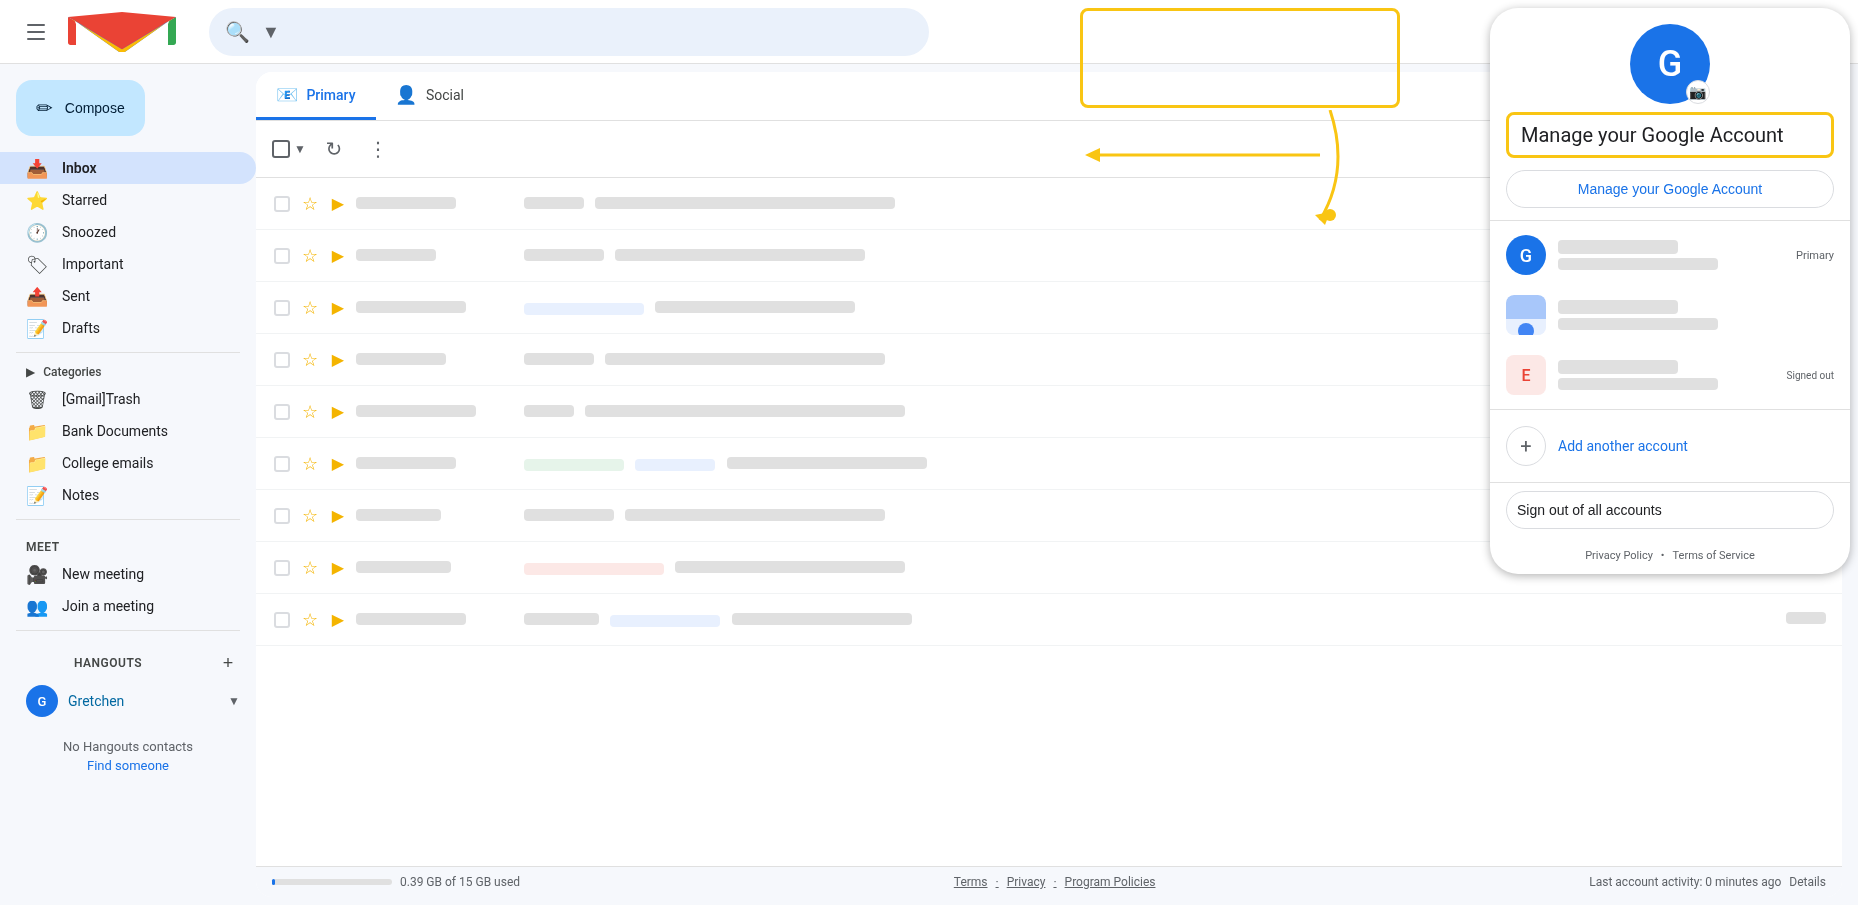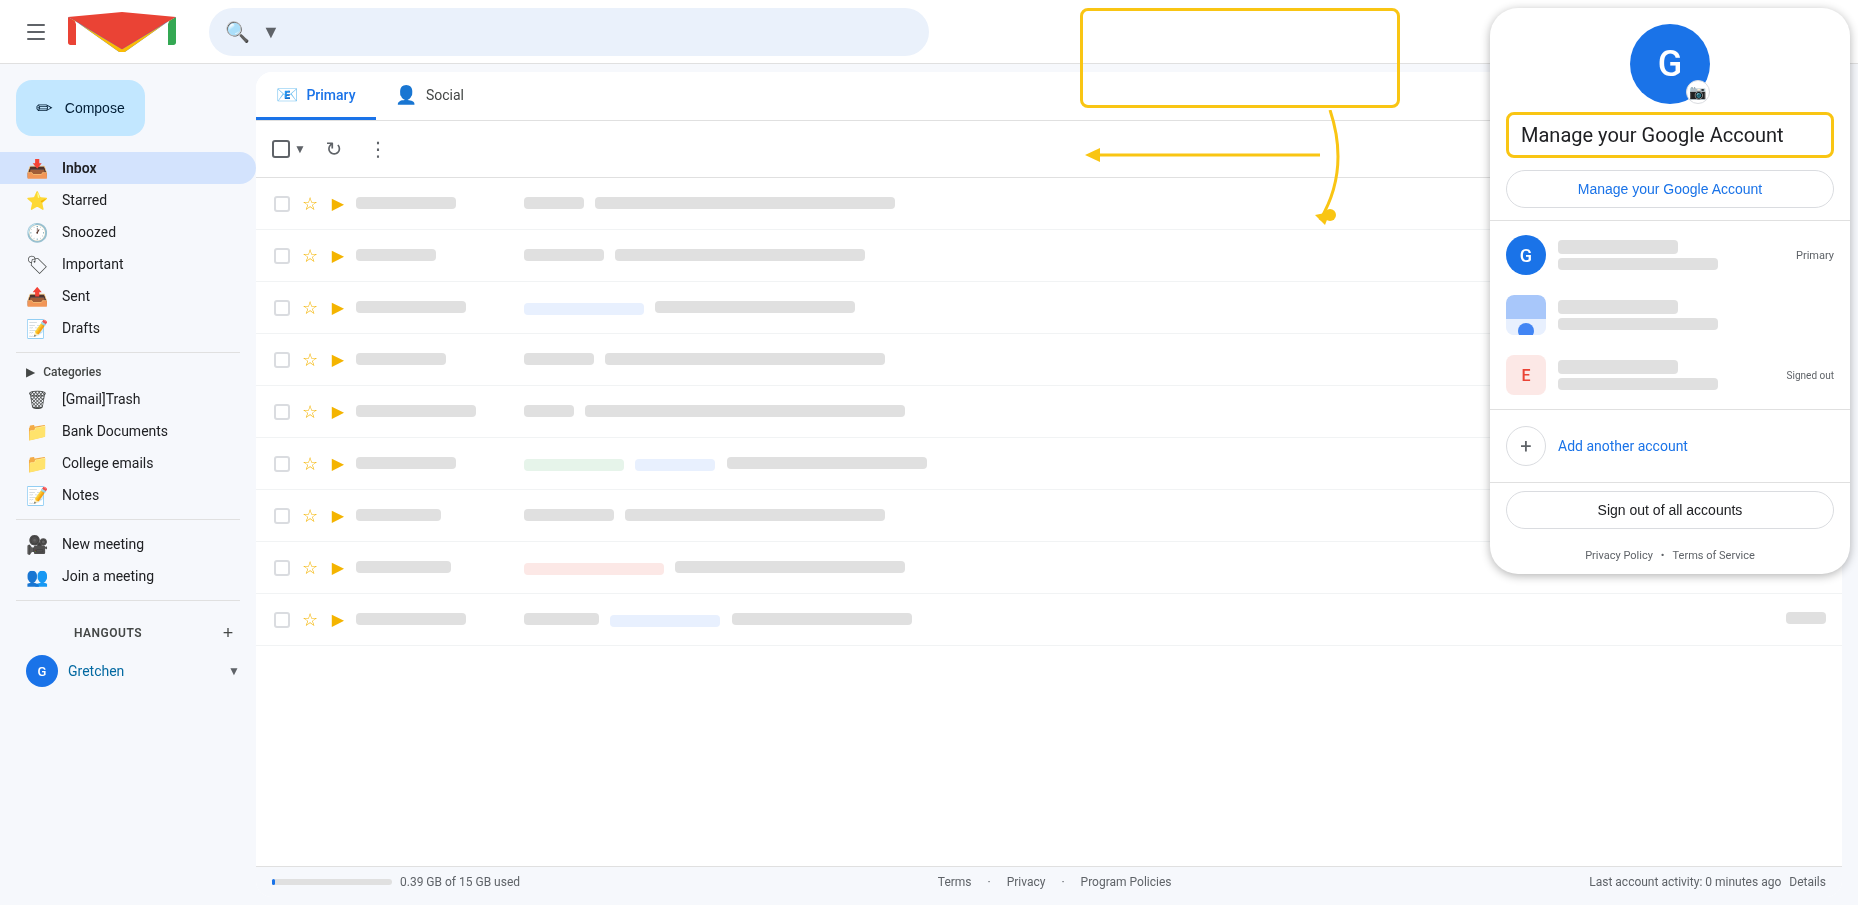--- a/index.html
+++ b/index.html
@@ -78,36 +78,36 @@
 
     
     .redacted { background: #e0e0e0; border-radius: 4px; height: 12px; display: inline-block; }
     .row-content { display: flex; flex-direction: column; flex: 1; overflow: hidden; justify-content: center; gap: 2px; }
     .row-line { display: flex; align-items: center; gap: 8px; overflow: hidden; }
 
     
     .footer { padding: 8px 16px; border-top: 1px solid #e0e0e0; display: flex; align-items: center; gap: 8px; font-size: 12px; color: #5f6368; background: #f6f8fc; }
     .storage-bar-container { width: 120px; height: 6px; background: #e0e0e0; border-radius: 3px; }
     .storage-bar { height: 6px; background: #1a73e8; border-radius: 3px; width: 2.6%; }
-    .footer-links { display: flex; gap: 16px; margin-left: auto; }
+    .footer-links { display: flex; gap: 8px; margin-left: auto; text-decoration: underline; }
     .footer-link { color: #5f6368; cursor: pointer; text-decoration: none; }
     .account-dropdown { position: fixed; top: 8px; right: 8px; width: 360px; background: #fff; border-radius: 28px; box-shadow: 0 2px 10px rgba(0,0,0,0.3); z-index: 200; overflow: hidden; font-family: 'Google Sans', Roboto, Arial, sans-serif; }
     .manage-account-highlight-text { font-size: 20px; font-weight: 400; color: #202124; }
     .manage-account-btn { display: block; width: calc(100% - 32px); margin: 12px 16px; padding: 10px; background: #fff; border: 1px solid #dadce0; border-radius: 24px; text-align: center; font-size: 14px; color: #1a73e8; cursor: pointer; font-weight: 500; }
     .account-user-row { display: flex; align-items: center; gap: 12px; padding: 10px 16px; cursor: pointer; }
     .account-avatar-large { width: 40px; height: 40px; border-radius: 50%; background: #1a73e8; color: white; font-size: 18px; font-weight: 500; display: flex; align-items: center; justify-content: center; flex-shrink: 0; }
     .account-info { flex: 1; }
     .account-name-redacted { background: #e0e0e0; height: 14px; border-radius: 4px; width: 120px; margin-bottom: 4px; }
     .account-email-redacted { background: #e0e0e0; height: 12px; border-radius: 4px; width: 160px; }
     .account-default-badge { font-size: 11px; color: #5f6368; }
     .account-signed-out { font-size: 11px; color: #5f6368; }
     .divider { height: 1px; background: #e0e0e0; margin: 4px 0; }
     .add-account-row { display: flex; align-items: center; gap: 12px; padding: 12px 16px; cursor: pointer; color: #1a73e8; font-size: 14px; }
     .add-account-icon { width: 40px; height: 40px; border-radius: 50%; border: 1px solid #dadce0; display: flex; align-items: center; justify-content: center; font-size: 20px; color: #5f6368; flex-shrink: 0; }
-    .sign-out-btn { display: block; width: calc(100% - 32px); margin: 8px 16px 12px; padding: 10px; background: #fff; border: 1px solid #dadce0; border-radius: 24px; text-align: center; font-size: 14px; color: #202124; cursor: pointer; font-weight: 500; }
+    .sign-out-btn { display: block; width: calc(100% - 32px); margin: 8px 16px 12px; padding: 10px; background: #fff; border: 1px solid #dadce0; border-radius: 24px; text-align: left; font-size: 14px; color: #202124; cursor: pointer; font-weight: 500; }
     .dropdown-footer { display: flex; justify-content: center; gap: 8px; padding: 8px 16px 12px; font-size: 11px; color: #5f6368; }
     .dropdown-footer a { color: #5f6368; text-decoration: none; }
 
     
     .large-avatar-container { display: flex; justify-content: center; padding: 16px 0 8px; }
     .large-avatar { width: 80px; height: 80px; border-radius: 50%; background: #1a73e8; color: white; font-size: 36px; font-weight: 500; display: flex; align-items: center; justify-content: center; position: relative; }
     .avatar-camera-badge { position: absolute; bottom: 0; right: 0; width: 24px; height: 24px; background: #fff; border-radius: 50%; border: 1px solid #dadce0; display: flex; align-items: center; justify-content: center; font-size: 14px; cursor: pointer; }
 
     
     .manage-highlight-box { border: 3px solid #f9c513; border-radius: 8px; margin: 0 16px 8px; padding: 8px 12px; }
@@ -209,20 +209,21 @@
         <span class="nav-icon">📁</span>
         <span>College emails</span>
       </div>
       <div class="category-item">
         <span class="nav-icon">📝</span>
         <span>Notes</span>
       </div>
 
       <div class="section-divider"></div>
 
+      <div class="meet-header">Meet</div>
       <div class="nav-item">
         <span class="nav-icon">🎥</span>
         <span class="nav-label">New meeting</span>
       </div>
       <div class="nav-item">
         <span class="nav-icon">👥</span>
         <span class="nav-label">Join a meeting</span>
       </div>
 
       <div class="section-divider"></div>
@@ -231,20 +232,24 @@
         <div class="hangouts-header" style="padding-top:0;padding-bottom:0;flex:1;margin-left:48px;">Hangouts</div>
         <button class="add-hangouts-btn">+</button>
       </div>
 
       <div class="hangouts-user">
         <div class="user-avatar">G</div>
         <span class="user-name">Gretchen</span>
         <span class="user-chevron">▼</span>
       </div>
 
+      <div class="no-hangouts">
+        <span>No Hangouts contacts</span>
+        <a class="find-someone-link">Find someone</a>
+      </div>
 
     </nav>
 
     <div class="email-area">
 
       <div class="tabs">
         <div class="tab active">
           <span class="tab-icon">📧</span>
           <span>Primary</span>
         </div>

